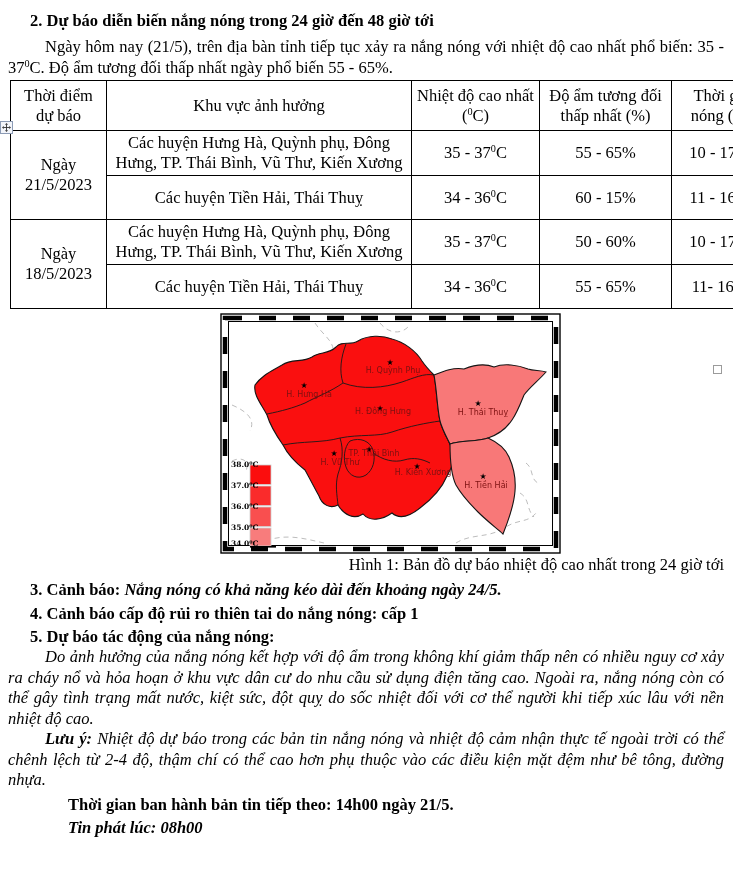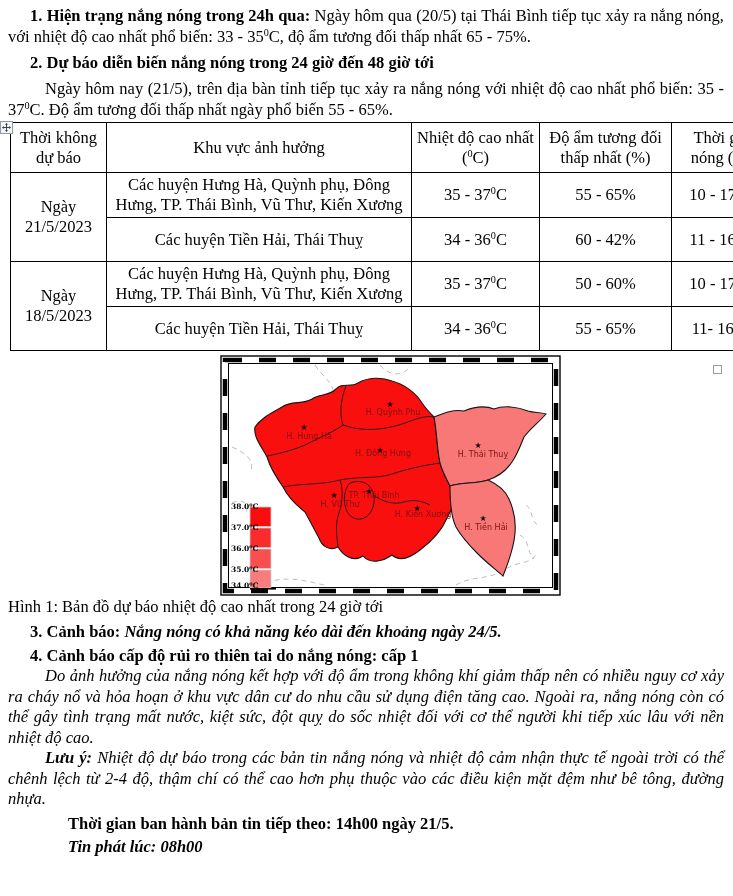--- a/index.html
+++ b/index.html
@@ -38,55 +38,54 @@
     border:1px solid #8c9bb5;background:#f3f5fa;
     display:flex;align-items:center;justify-content:center;box-sizing:border-box;
   }
   .resize-handle{
     position:absolute;left:713px;top:365px;width:9px;height:9px;
     border:1px solid #9b9b9b;background:#fff;box-sizing:border-box;
   }
 
   
   .map-wrap{width:341px;height:241px;margin:4px 0 0 212px;}
-  .caption{text-align:left;margin-top:1px;line-height:20px;}
+  .caption{text-align:right;margin-top:1px;line-height:20px;}
   .para-impact{line-height:20.5px;}
 </style>
 </head>
 <body>
 
 <div class="content">
 
-  <p class="ind1"><span class="b">1. Hiện trạng nắng nóng trong 24h qua: </span><span>Ngày hôm qua (20/5) tại Thái Bình tiếp tục xảy ra nắng nóng, với nhiệt độ cao nhất phổ biến: 33 - 35</span><sup>0</sup><span>C, độ ẩm tương đối thấp nhất 65 - 75%.</span></p>
 
   <p class="ind1 b mt5">2. Dự báo diễn biến nắng nóng trong 24 giờ đến 48 giờ tới</p>
 
   <p class="ind2 mt5"><span>Ngày hôm nay (21/5), trên địa bàn tỉnh tiếp tục xảy ra nắng nóng với nhiệt độ cao nhất phổ biến: 35 - 37</span><sup>0</sup><span>C. Độ ẩm tương đối thấp nhất ngày phổ biến 55 - 65%.</span></p>
 
 
   <table class="forecast">
     <tbody>
         <tr class="hrow">
-      <th class="colw1">Thời không dự báo</th>
+      <th class="colw1">Thời điểm dự báo</th>
       <th class="colw2">Khu vực ảnh hưởng</th>
       <th class="colw3"><span>Nhiệt độ cao nhất (</span><sup>0</sup><span>C)</span></th>
       <th class="colw4">Độ ẩm tương đối thấp nhất (%)</th>
       <th class="colw5">Thời gian nóng (giờ)</th>
     </tr>
     <tr class="r-a">
       <td rowspan="2">Ngày 21/5/2023</td>
       <td>Các huyện Hưng Hà, Quỳnh phụ, Đông Hưng, TP. Thái Bình, Vũ Thư, Kiến Xương</td>
       <td><span>35 - 37</span><sup>0</sup><span>C</span></td>
       <td>55 - 65%</td>
       <td>10 - 17 giờ</td>
     </tr>
     <tr class="r-b">
       <td>Các huyện Tiền Hải, Thái Thuỵ</td>
       <td><span>34 - 36</span><sup>0</sup><span>C</span></td>
-      <td>60 - 42%</td>
+      <td>60 - 15%</td>
       <td>11 - 16 giờ</td>
     </tr>
     <tr class="r-a">
       <td rowspan="2">Ngày 18/5/2023</td>
       <td>Các huyện Hưng Hà, Quỳnh phụ, Đông Hưng, TP. Thái Bình, Vũ Thư, Kiến Xương</td>
       <td><span>35 - 37</span><sup>0</sup><span>C</span></td>
       <td>50 - 60%</td>
       <td>10 - 17 giờ</td>
     </tr>
     <tr class="r-b">
@@ -180,20 +179,21 @@
       </g>
     </svg>
   </div>
 
   <p class="caption">Hình 1: Bản đồ dự báo nhiệt độ cao nhất trong 24 giờ tới</p>
 
   <p class="ind1 mt4"><span class="b">3. Cảnh báo: </span><span class="bi">Nắng nóng có khả năng kéo dài đến khoảng ngày 24/5.</span></p>
 
   <p class="ind1 b mt3">4. Cảnh báo cấp độ rủi ro thiên tai do nắng nóng: cấp 1</p>
 
+  <p class="ind1 b mt2">5. Dự báo tác động của nắng nóng:</p>
 
   <p class="ind2 i para-impact">Do ảnh hưởng của nắng nóng kết hợp với độ ẩm trong không khí giảm thấp nên có nhiều nguy cơ xảy ra cháy nổ và hỏa hoạn ở khu vực dân cư do nhu cầu sử dụng điện tăng cao. Ngoài ra, nắng nóng còn có thể gây tình trạng mất nước, kiệt sức, đột quỵ do sốc nhiệt đối với cơ thể người khi tiếp xúc lâu với nền nhiệt độ cao.</p>
 
   <p class="ind2 para-impact"><span class="bi">Lưu ý: </span><span class="i">Nhiệt độ dự báo trong các bản tin nắng nóng và nhiệt độ cảm nhận thực tế ngoài trời có thể chênh lệch từ 2-4 độ, thậm chí có thể cao hơn phụ thuộc vào các điều kiện mặt đệm như bê tông, đường nhựa.</span></p>
 
   <p class="b mt3" style="text-indent:60px;">Thời gian ban hành bản tin tiếp theo: 14h00 ngày 21/5.</p>
 
   <p class="bi mt2" style="text-indent:60px;">Tin phát lúc: 08h00</p>
 
 </div>

